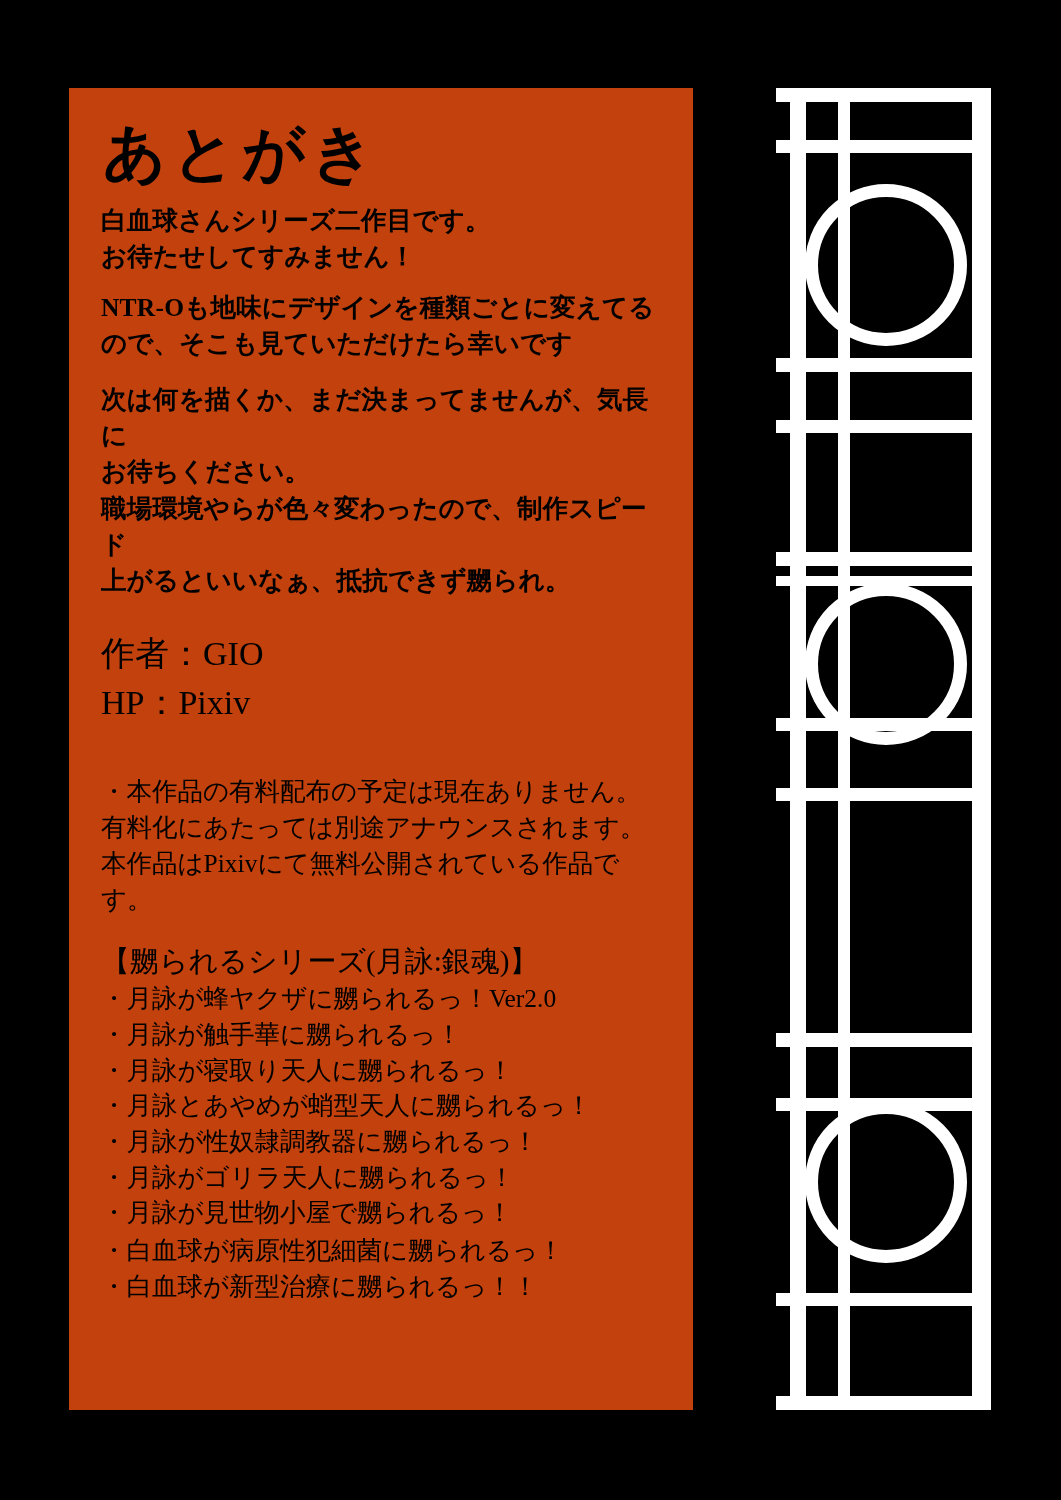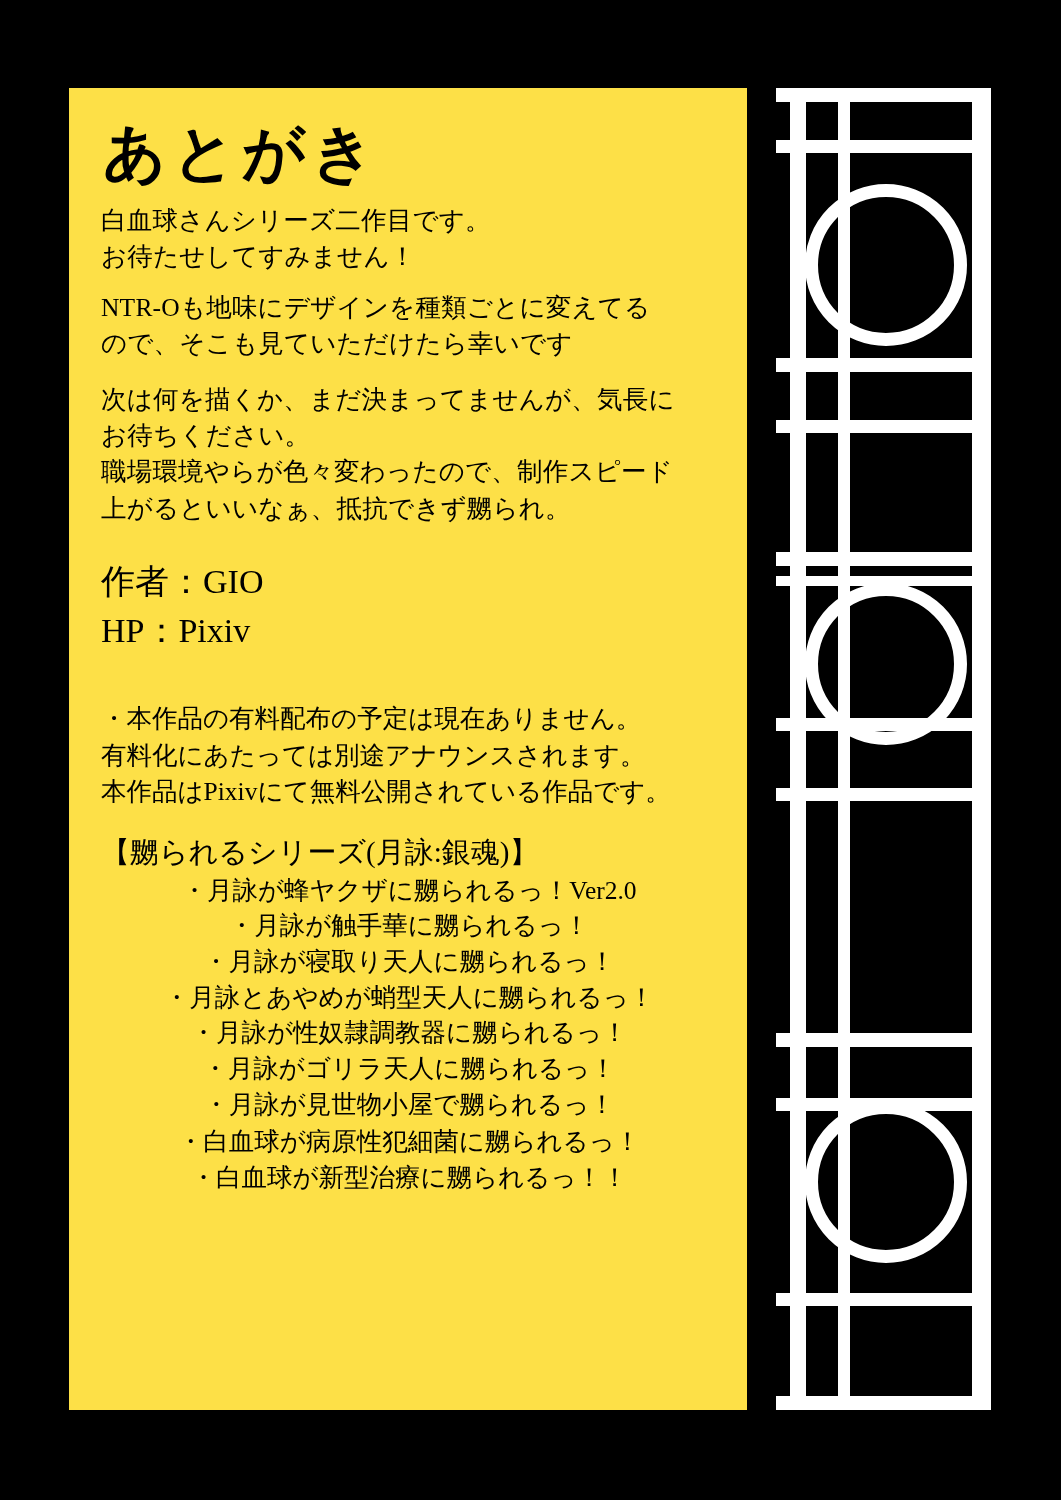--- a/index.html
+++ b/index.html
@@ -14,23 +14,23 @@
     background: #000000;
     overflow: hidden;
     font-family: "Liberation Serif", "DejaVu Serif", serif;
   }
 
   
   .panel {
     position: absolute;
     left: 69px;
     top: 88px;
-    width: 678px;
+    width: 624px;
     height: 1322px;
-    background: #fde047;
+    background: #c2410c;
     box-sizing: border-box;
     padding: 26px 30px 10px 32px;
   }
 
   .title {
     font-size: 62px;
     line-height: 1.05;
     font-weight: bold;
     letter-spacing: 6px;
     color: #000000;
@@ -38,20 +38,21 @@
     font-family: "DejaVu Sans", sans-serif;
   }
 
   .body-block {
     color: #000000;
     font-size: 25.5px;
     line-height: 1.42;
     letter-spacing: 0.2px;
     margin-bottom: 20px;
     white-space: pre-line;
+    font-weight: bold;
   }
   .body-block.tight { margin-bottom: 14px; }
   .body-block.gap-lg { margin-bottom: 30px; }
 
   .credits {
     color: #000000;
     font-size: 34px;
     line-height: 1.45;
     margin-bottom: 46px;
     white-space: pre-line;
@@ -70,21 +71,20 @@
     font-size: 29px;
     line-height: 1.40;
     white-space: pre-line;
   }
   .series-list {
     color: #000000;
     font-size: 25.5px;
     line-height: 1.40;
     white-space: pre-line;
     margin-bottom: 2px;
-    text-align: center;
   }
 
   
   .deco {
     position: absolute;
     left: 776px;
     top: 88px;
     width: 215px;
     height: 1322px;
   }

